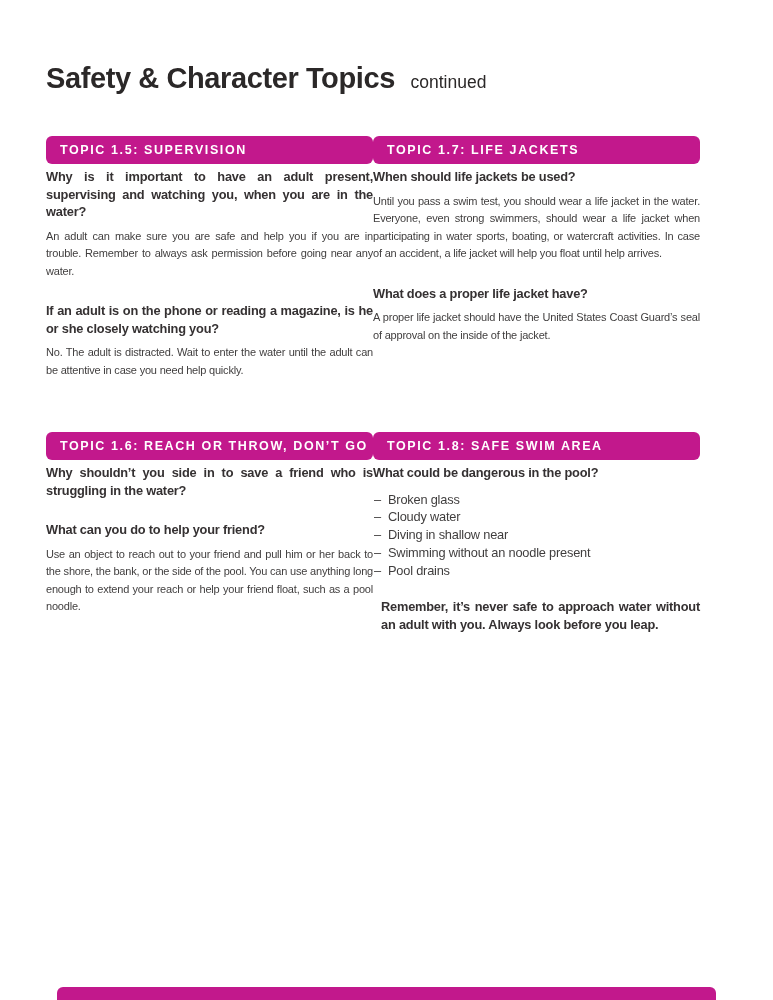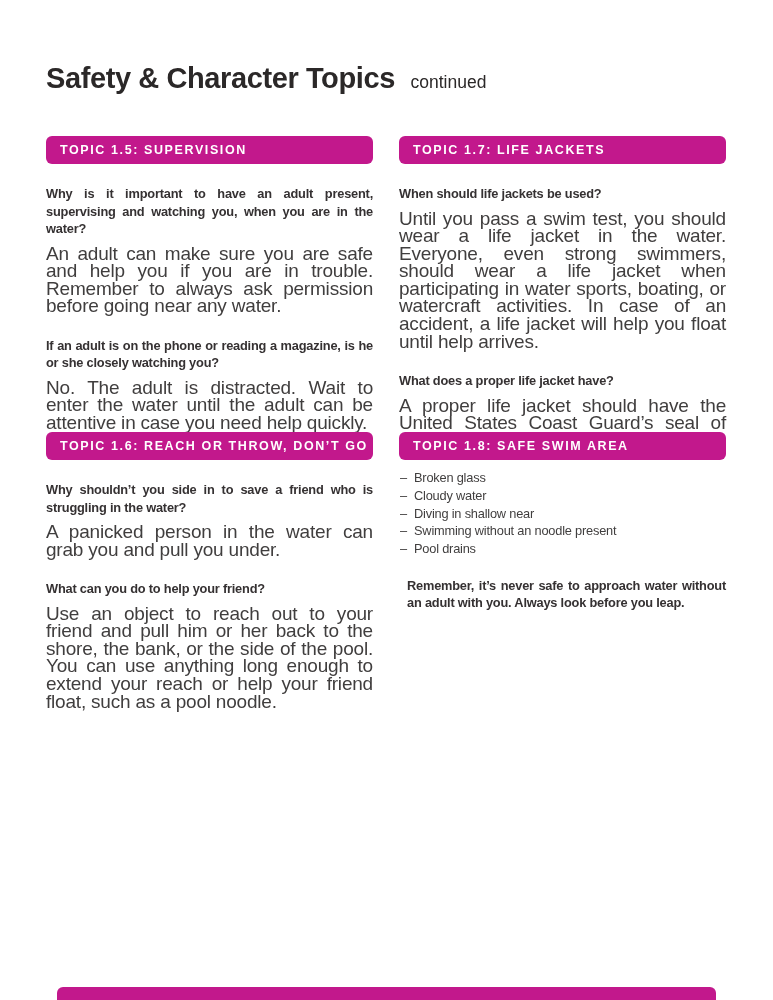--- a/index.html
+++ b/index.html
@@ -34,21 +34,20 @@
     color: #2b2828;
     text-align: center;
   }
   .grid {
     position: absolute;
     left: 46px;
     top: 136px;
     width: 680px;
     display: grid;
     grid-template-columns: 327px 327px;
-    column-gap: 26px;
     grid-template-rows: 296px auto;
   }
   .topic-header {
     height: 28px;
     box-sizing: border-box;
     border-radius: 6px;
     background: var(--accent_magenta, #c2188c);
     color: #ffffff;
     font-size: 12.5px;
     font-weight: bold;
@@ -61,25 +60,25 @@
   .q {
     margin: 22px 0 0 0;
     font-size: 12.8px;
     font-weight: bold;
     line-height: 17.5px;
     letter-spacing: -0.2px;
     color: #353132;
     text-align: justify;
   }
   .topic-header + .q {
-    margin-top: 21px;
+    margin-top: 4px;
   }
   .a {
     margin: 7px 0 0 0;
-    font-size: 19px;
+    font-size: 11px;
     line-height: 17.6px;
     letter-spacing: -0.2px;
     color: #403e3e;
     text-align: justify;
   }
   .danger-list {
     list-style: none;
     margin: 9px 0 0 0;
     padding: 0;
   }
@@ -139,27 +138,27 @@
       <div class="topic-header">TOPIC 1.7: LIFE JACKETS</div>
       <p class="q">When should life jackets be used?</p>
       <p class="a">Until you pass a swim test, you should wear a life jacket in the water. Everyone, even strong swimmers, should wear a life jacket when participating in water sports, boating, or watercraft activities. In case of an accident, a life jacket will help you float until help arrives.</p>
       <p class="q">What does a proper life jacket have?</p>
       <p class="a">A proper life jacket should have the United States Coast Guard’s seal of approval on the inside of the jacket.</p>
     </section>
 
     <section class="topic">
       <div class="topic-header">TOPIC 1.6: REACH OR THROW, DON’T GO</div>
       <p class="q">Why shouldn’t you side in to save a friend who is struggling in the water?</p>
-      <p class="a">A panicked person in the water can grab you and pull you under.</p>
       <p class="q">What can you do to help your friend?</p>
       <p class="a">Use an object to reach out to your friend and pull him or her back to the shore, the bank, or the side of the pool. You can use anything long enough to extend your reach or help your friend float, such as a pool noodle.</p>
     </section>
 
     <section class="topic">
       <div class="topic-header">TOPIC 1.8: SAFE SWIM AREA</div>
+      <p class="q">What could be dangerous in the pool?</p>
       <ul class="danger-list">
         <li>
           <span class="dash">–</span>
           <span>Broken glass</span>
         </li>
         <li>
           <span class="dash">–</span>
           <span>Cloudy water</span>
         </li>
         <li>

